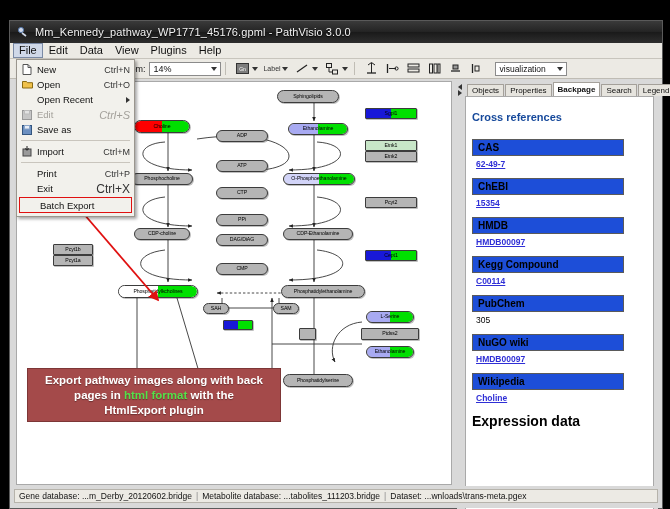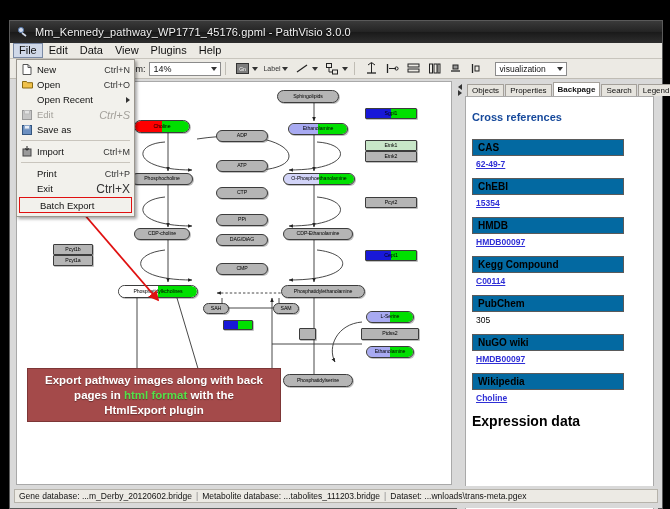--- a/index.html
+++ b/index.html
@@ -156,21 +156,21 @@
   }
   #panel-body{
     position:absolute;left:8px;top:15px;right:4px;bottom:0;
     background:#fff;border:1px solid #a9a9a9;overflow:hidden;padding:0 6px;box-sizing:border-box;
   }
   #xrefs-title{
     color:#16499b;font-weight:bold;font-size:11px;margin-top:14px;margin-bottom:16px;
   }
   .xref-block{margin-bottom:9px;}
   .xref-head{
-    background:#0369a1;border:1px solid #5a5a5a;font-weight:bold;font-size:10px;color:#000;
+    background:#1d4ed8;border:1px solid #5a5a5a;font-weight:bold;font-size:10px;color:#000;
     padding:2px 5px;width:152px;box-sizing:border-box;
   }
   .xref-val{font-size:8.5px;padding:3px 0 0 4px;}
   .xref-val a{color:#2f2fd6;text-decoration:underline;font-weight:bold;}
   .xref-val.plain{color:#000;font-weight:normal;}
   #expr-title{font-weight:bold;font-size:14px;color:#000;margin-top:10px;}
   
   #statusbar{
     position:absolute;left:0;bottom:0;width:100%;height:22px;
     background:#d9d9d9;box-sizing:border-box;padding:3px 4px 0 4px;

